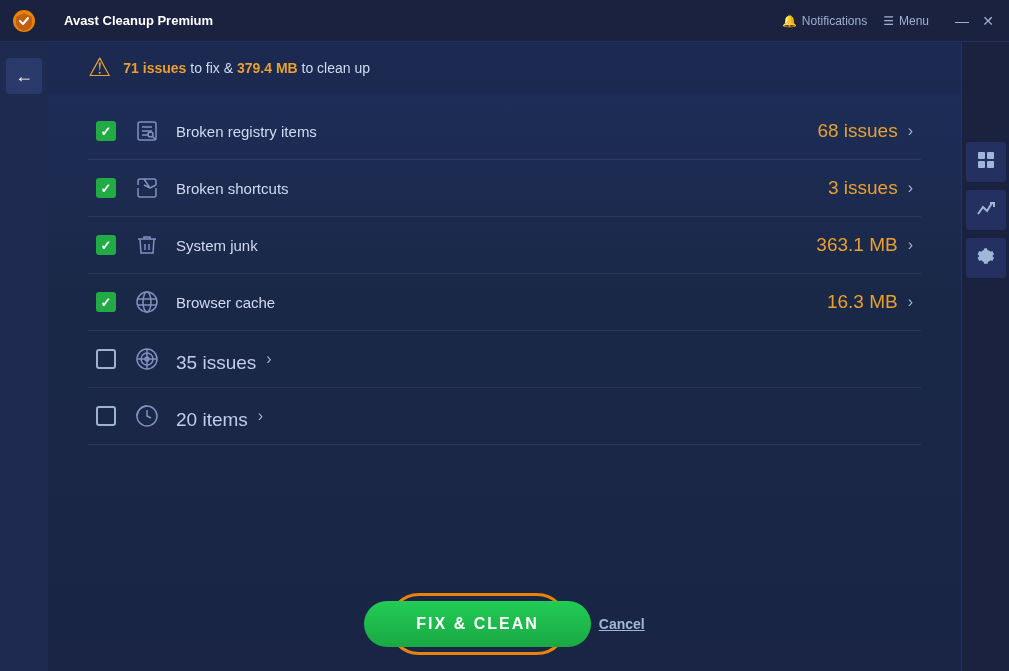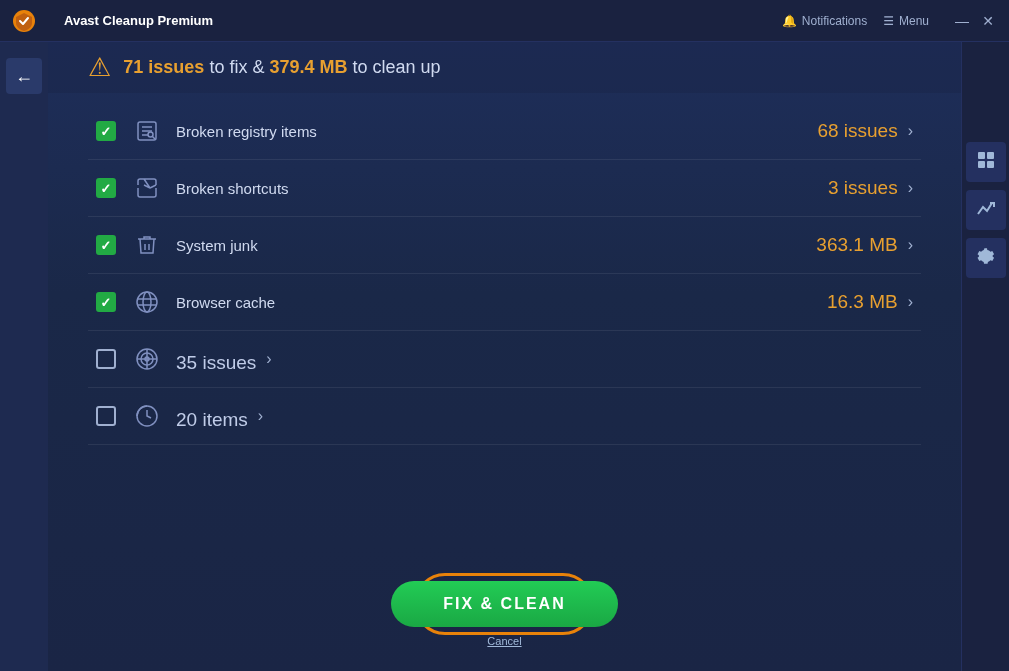--- a/index.html
+++ b/index.html
@@ -153,21 +153,21 @@
       align-items: center;
       gap: 12px;
       background: rgba(26, 36, 70, 0.4);
     }
     .warning-icon {
       font-size: 26px;
       color: #e8a030;
       flex-shrink: 0;
     }
     .warning-text {
-      font-size: 18px;
+      font-size: 14px;
       color: #d0daf0;
       font-weight: 400;
     }
     .warning-highlight-orange {
       color: #e8a030;
       font-weight: 600;
     }
 
     
     .items-list {
@@ -241,21 +241,21 @@
     }
 
     .item-arrow {
       color: #a0b0d0;
       font-size: 16px;
     }
 
     
     .footer {
       display: flex;
-      flex-direction: column;
+      flex-direction: row;
       align-items: center;
       padding-bottom: 24px;
       gap: 8px;
     }
 
     .fix-clean-wrapper {
       position: relative;
     }
 
     .fix-clean-ring {
@@ -280,23 +280,24 @@
       border-radius: 28px;
       padding: 14px 52px;
       cursor: pointer;
       position: relative;
     }
 
     .cancel-btn {
       background: none;
       border: none;
       color: #a0b8d8;
-      font-size: 11px;
+      font-size: 14px;
       cursor: pointer;
       text-decoration: underline;
+      font-weight: bold;
     }
   </style>
 </head>
 <body>
 
 <div class="titlebar">
 
   <span class="titlebar-logo">
     <svg width="24" height="24" viewBox="0 0 24 24">
       <circle cx="12" cy="12" r="11" fill="#e8820a" stroke="none"></circle>

